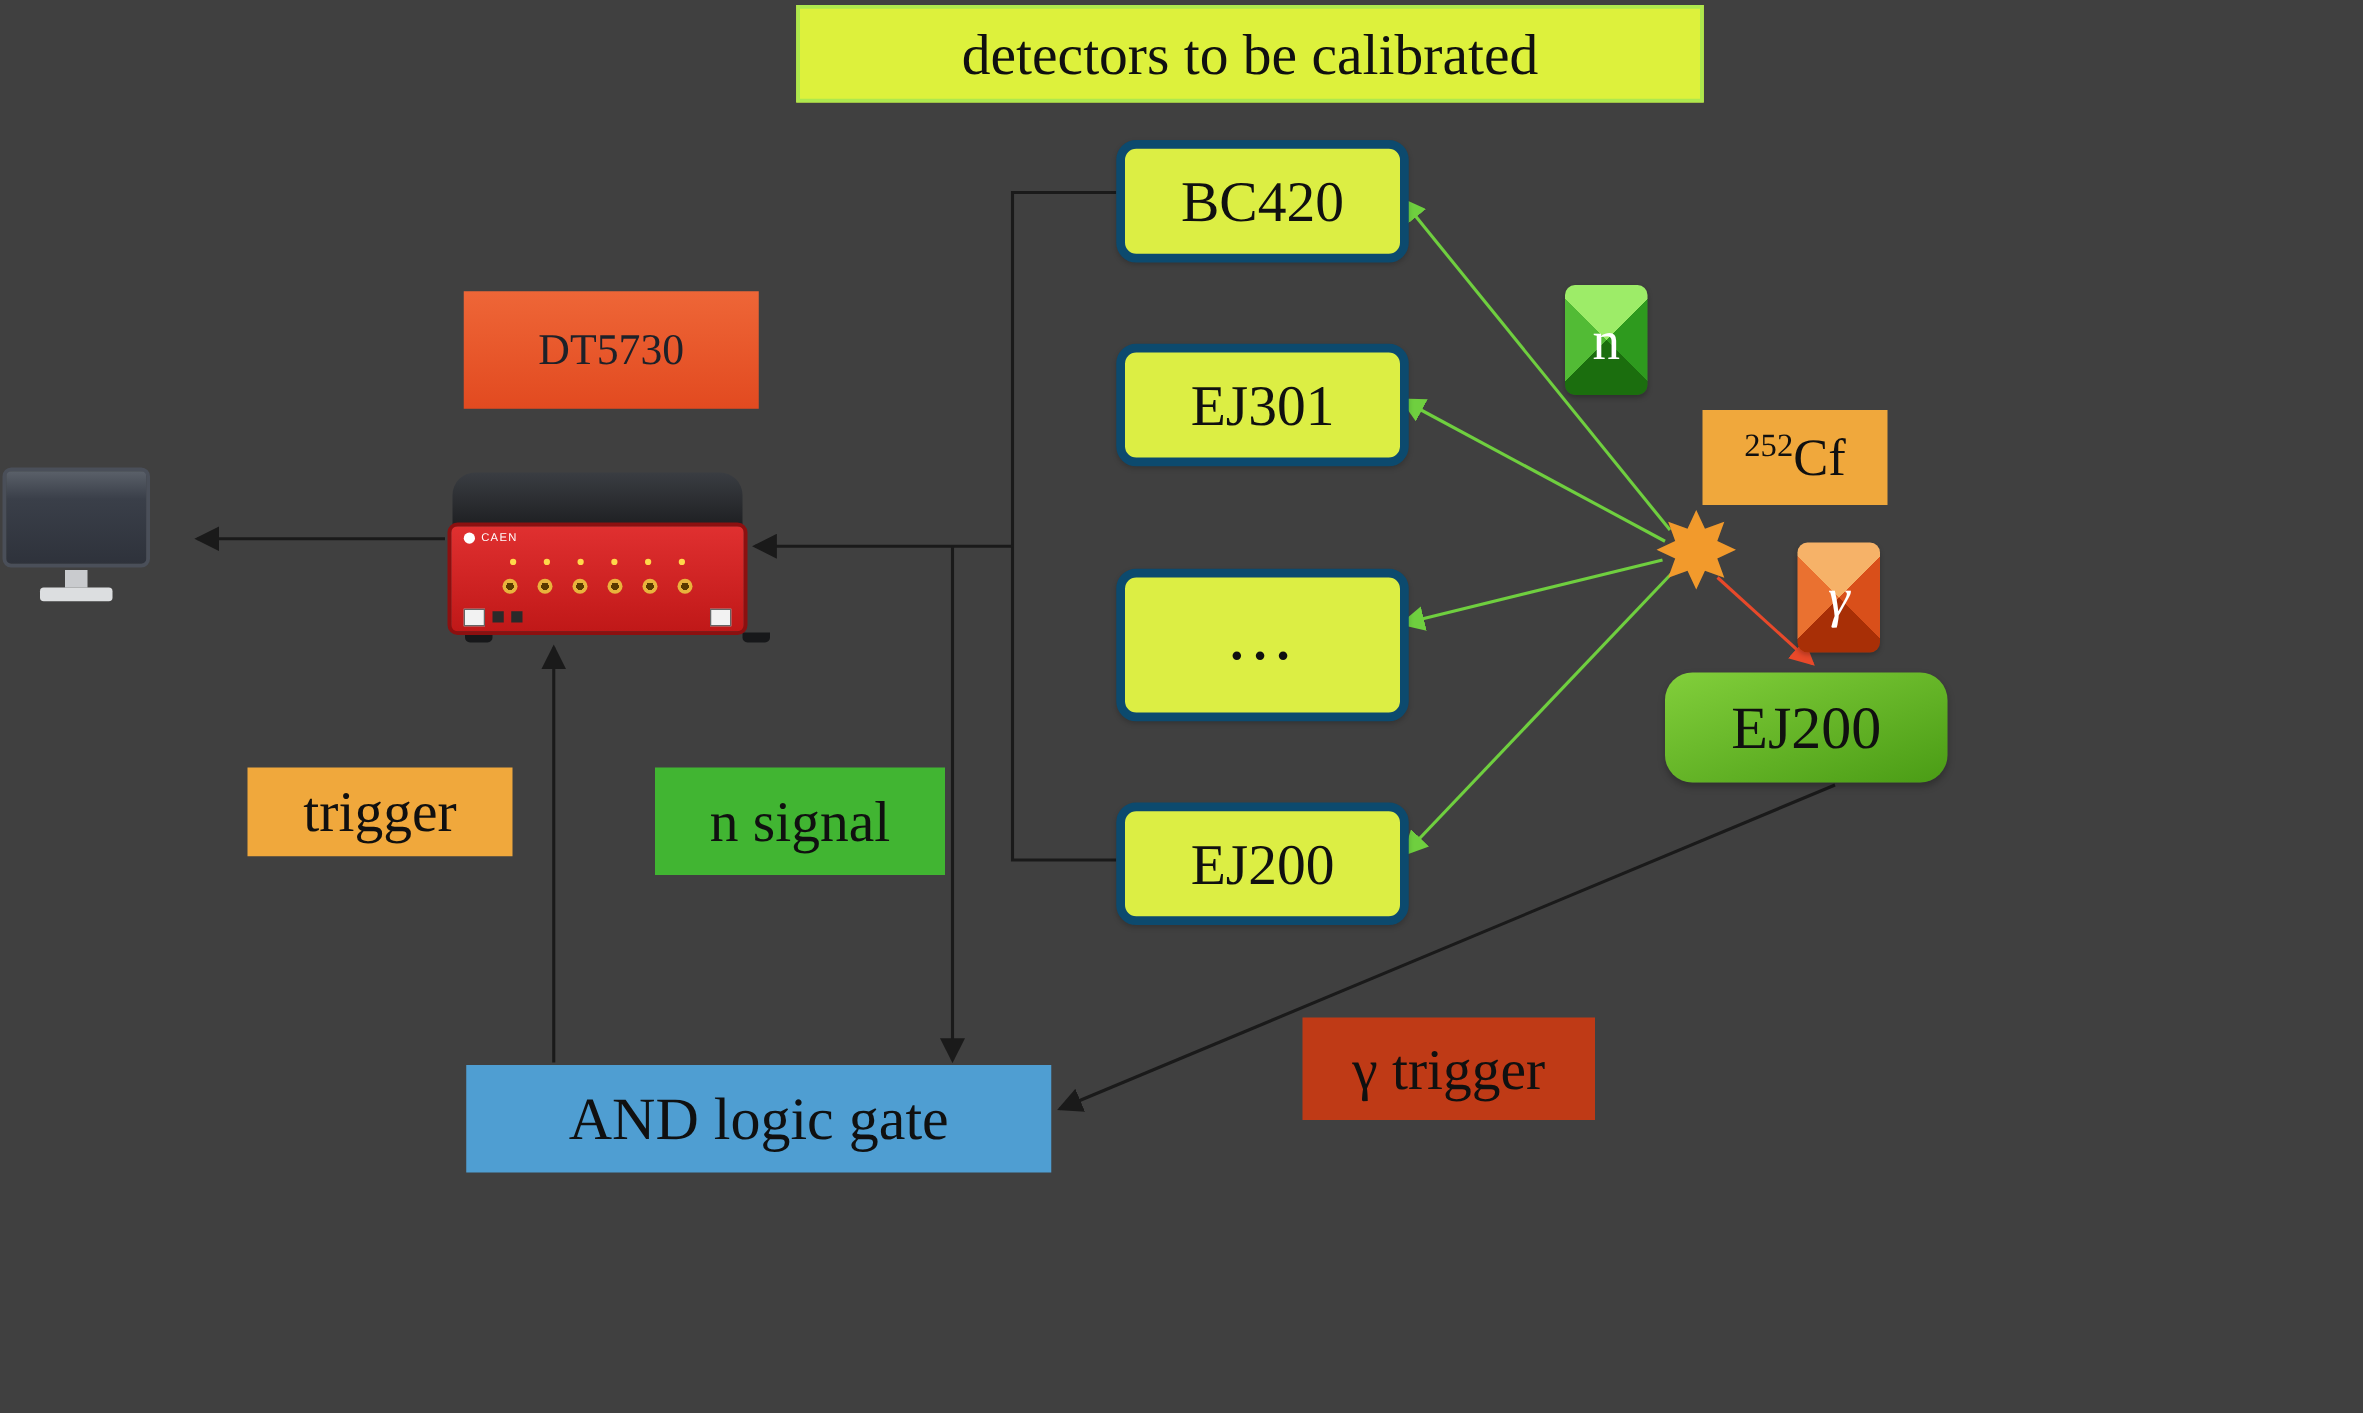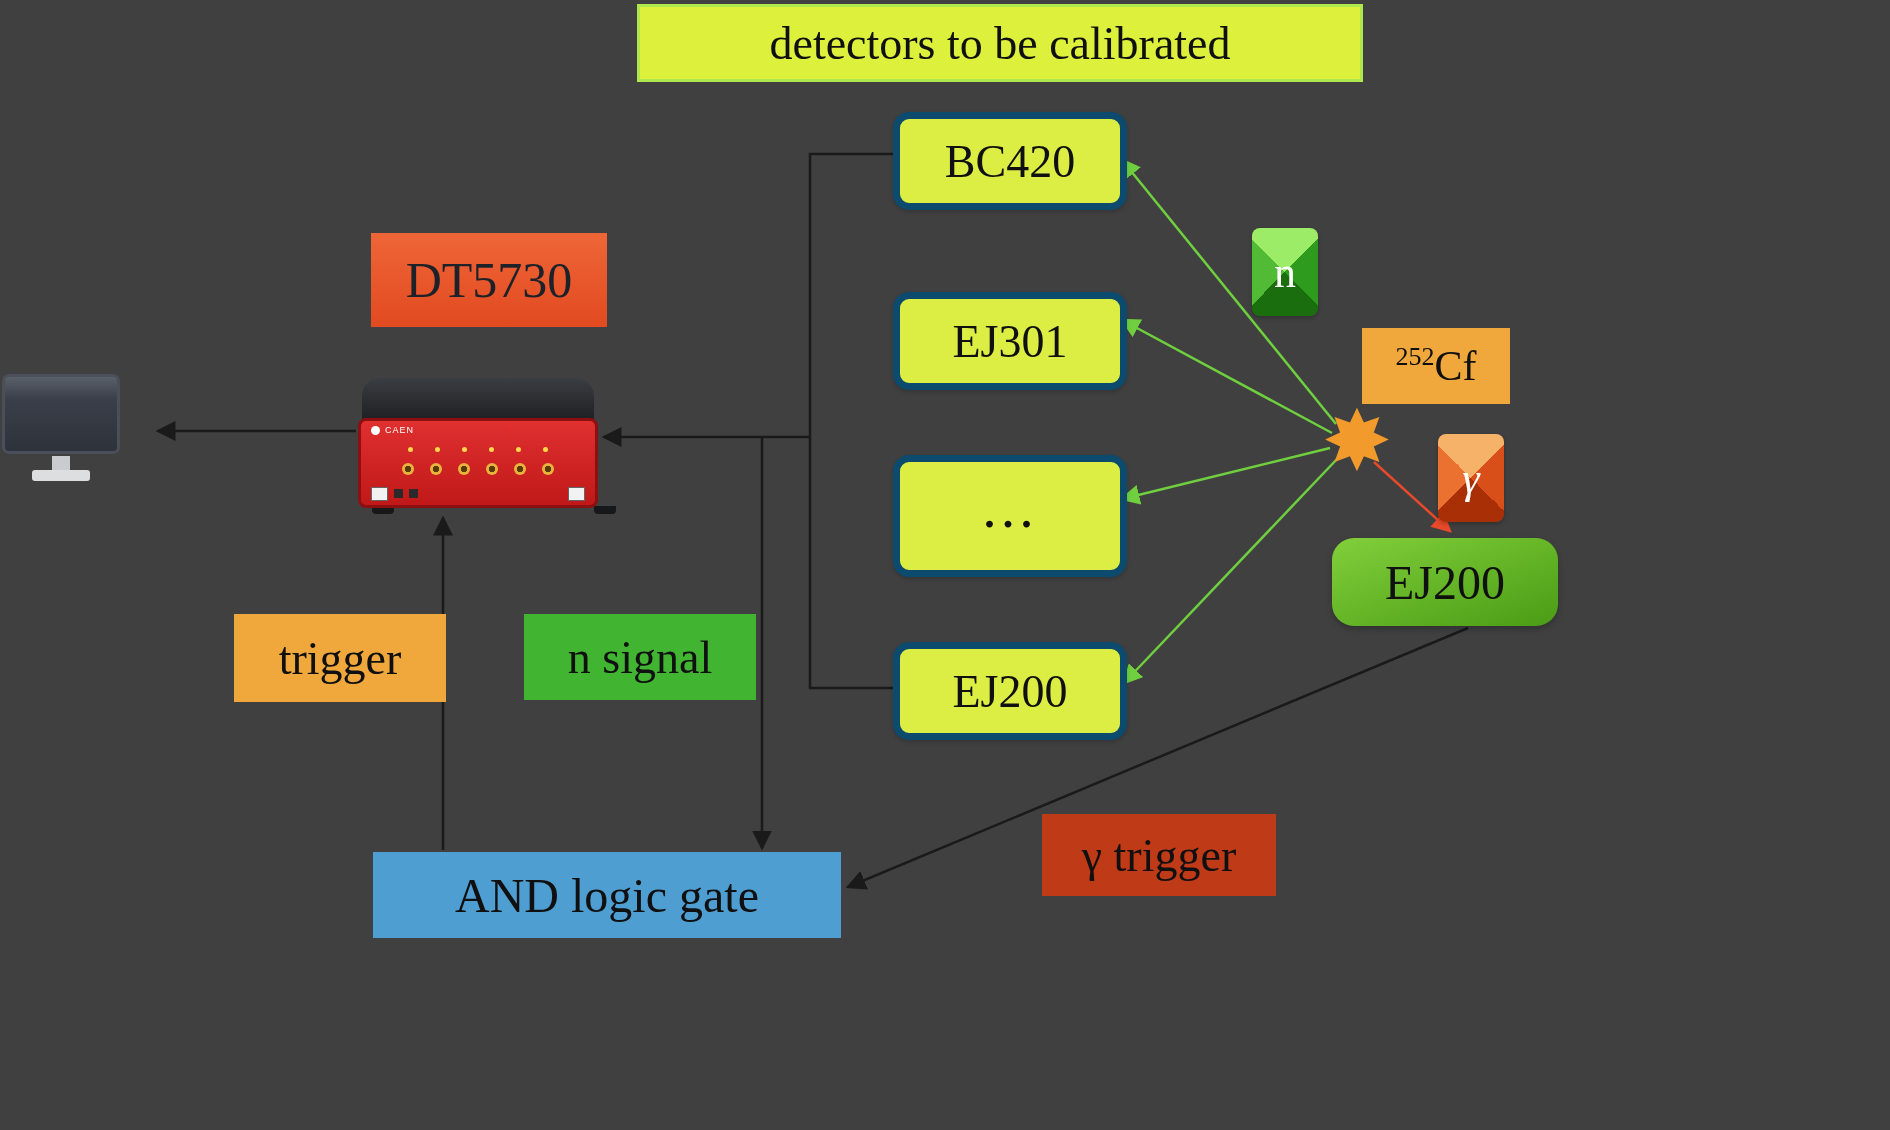--- a/index.html
+++ b/index.html
@@ -16,21 +16,21 @@
   #wires { position:absolute; left:0; top:0; width:1890px; height:1130px; z-index:1; pointer-events:none; }
 
   .box {
     position:absolute; display:flex; align-items:center; justify-content:center;
     z-index:2; color:#101010; text-align:center;
   }
   .title-box { background:#ddf13c; border:3px solid #aee84e; font-size:46px; }
   .detector  { background:#dcee44; border:7px solid #0c4a6e; border-radius:16px; font-size:46px;
                box-shadow:0 2px 4px rgba(0,0,0,0.18); }
   .detector-dots { font-size:58px; letter-spacing:4px; padding-bottom:18px; }
-  .dt-label  { background:linear-gradient(180deg,#ee6637,#e24a20); font-size:50px; color:#1d2129; }
+  .dt-label  { background:linear-gradient(180deg,#ee6637,#e24a20); font-size:35px; color:#1d2129; }
   .trigger   { background:#f0a83c; font-size:46px; }
   .nsignal   { background:#41b532; font-size:46px; }
   .andgate   { background:#4f9ed2; font-size:48px; }
   .gsignal   { background:#bf3a16; font-size:46px; }
   .cfbox     { background:#f0a83c; font-size:42px; }
   .cfbox sup { font-size:0.62em; }
   .ej200ref  { background:linear-gradient(160deg,#82cf3b,#4a9c15); border-radius:22px; font-size:48px;
                box-shadow:0 3px 6px rgba(0,0,0,0.25); }
 
   .gem {
@@ -112,21 +112,21 @@
     <path d="M 1332,433 L 1122,320" fill="none" stroke="#6fcf3f" stroke-width="2.5" marker-end="url(#ag)"></path>
     <path d="M 1330,448 L 1122,499" fill="none" stroke="#6fcf3f" stroke-width="2.5" marker-end="url(#ag)"></path>
     <path d="M 1338,458 L 1124,683" fill="none" stroke="#6fcf3f" stroke-width="2.5" marker-end="url(#ag)"></path>
 
     <path d="M 1374,462 L 1450,531" fill="none" stroke="#e8492a" stroke-width="2.5" marker-end="url(#ar)"></path>
   </svg>
 
   <div class="box title-box" style="left:637px; top:4px; width:720px; height:72px;">detectors to be calibrated</div>
 
   <div class="box detector" style="left:893px; top:112px; width:220px; height:84px;">BC420</div>
-  <div class="box detector" style="left:893px; top:292px; width:220px; height:84px;">EJ301</div>
+  <div class="box detector" style="left:893px; top:275px; width:220px; height:84px;">EJ301</div>
   <div class="box detector detector-dots" style="left:893px; top:455px; width:220px; height:90px;">...</div>
   <div class="box detector" style="left:893px; top:642px; width:220px; height:84px;">EJ200</div>
 
   <div class="box dt-label" style="left:371px; top:233px; width:236px; height:94px;">DT5730</div>
 
   <div class="monitor">
     <div class="monitor-screen"></div>
     <div class="monitor-neck"></div>
     <div class="monitor-base"></div>
   </div>
@@ -162,21 +162,21 @@
           <span class="mini-sq"></span>
           <span class="mini-sq"></span>
         </div>
         <div class="bottom-group">
           <span class="usb-port"></span>
         </div>
       </div>
     </div>
   </div>
 
-  <div class="box trigger" style="left:198px; top:614px; width:212px; height:88px;margin-left:36px;">trigger</div>
+  <div class="box trigger" style="left:198px; top:614px; width:212px; height:71px;">trigger</div>
   <div class="box nsignal" style="left:524px; top:614px; width:232px; height:86px;">n signal</div>
   <div class="box andgate" style="left:373px; top:852px; width:468px; height:86px;">AND logic gate</div>
   <div class="box gsignal" style="left:1042px; top:814px; width:234px; height:82px;">γ trigger</div>
 
   <div class="box cfbox" style="left:1362px; top:328px; width:148px; height:76px;">
     <span><sup>252</sup><span>Cf</span></span>
   </div>
 
   <div class="gem gem-n" style="left:1252px; top:228px;">
     <span>n</span>

